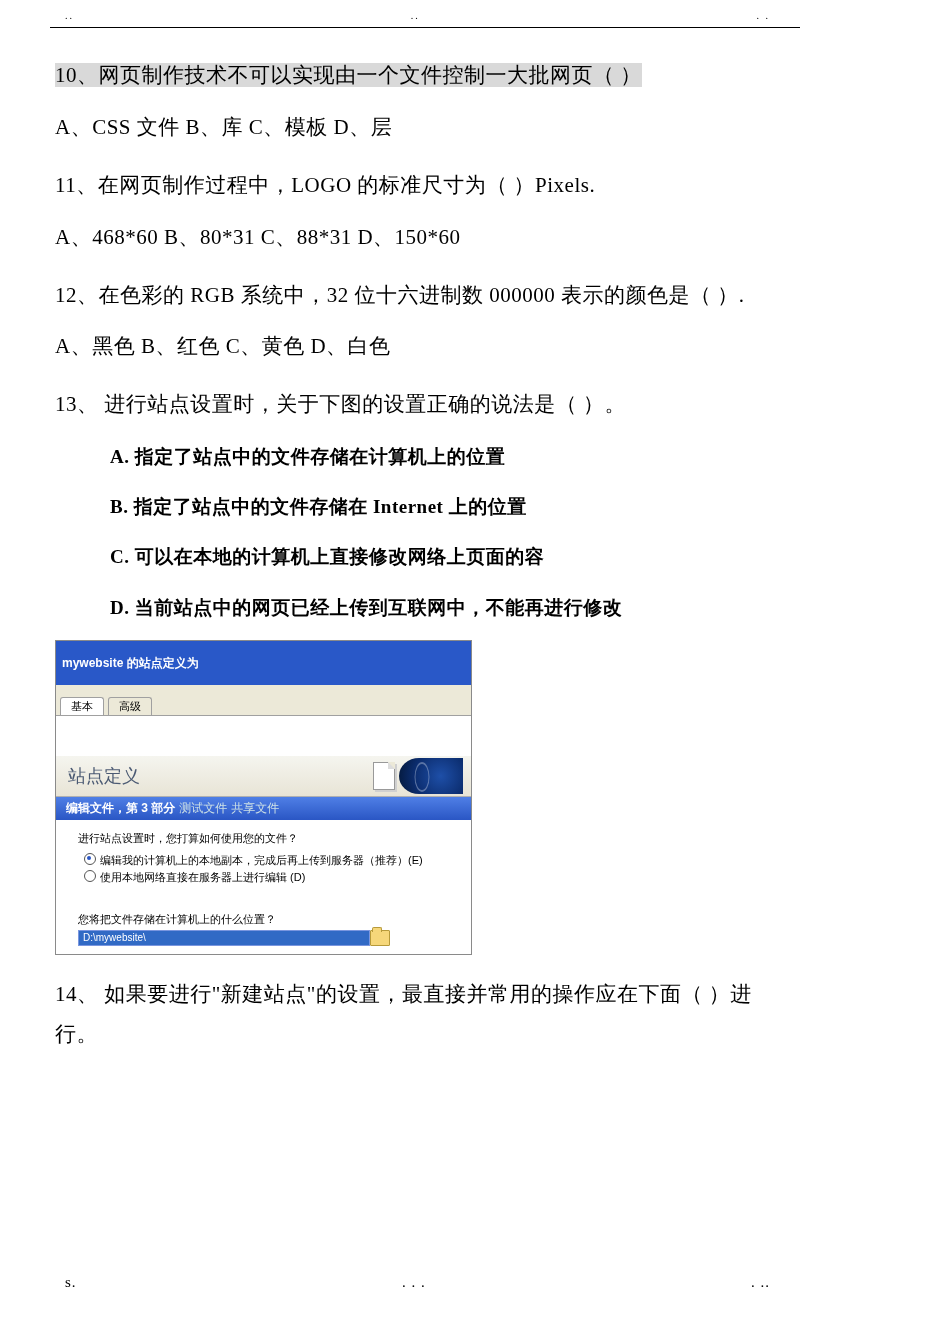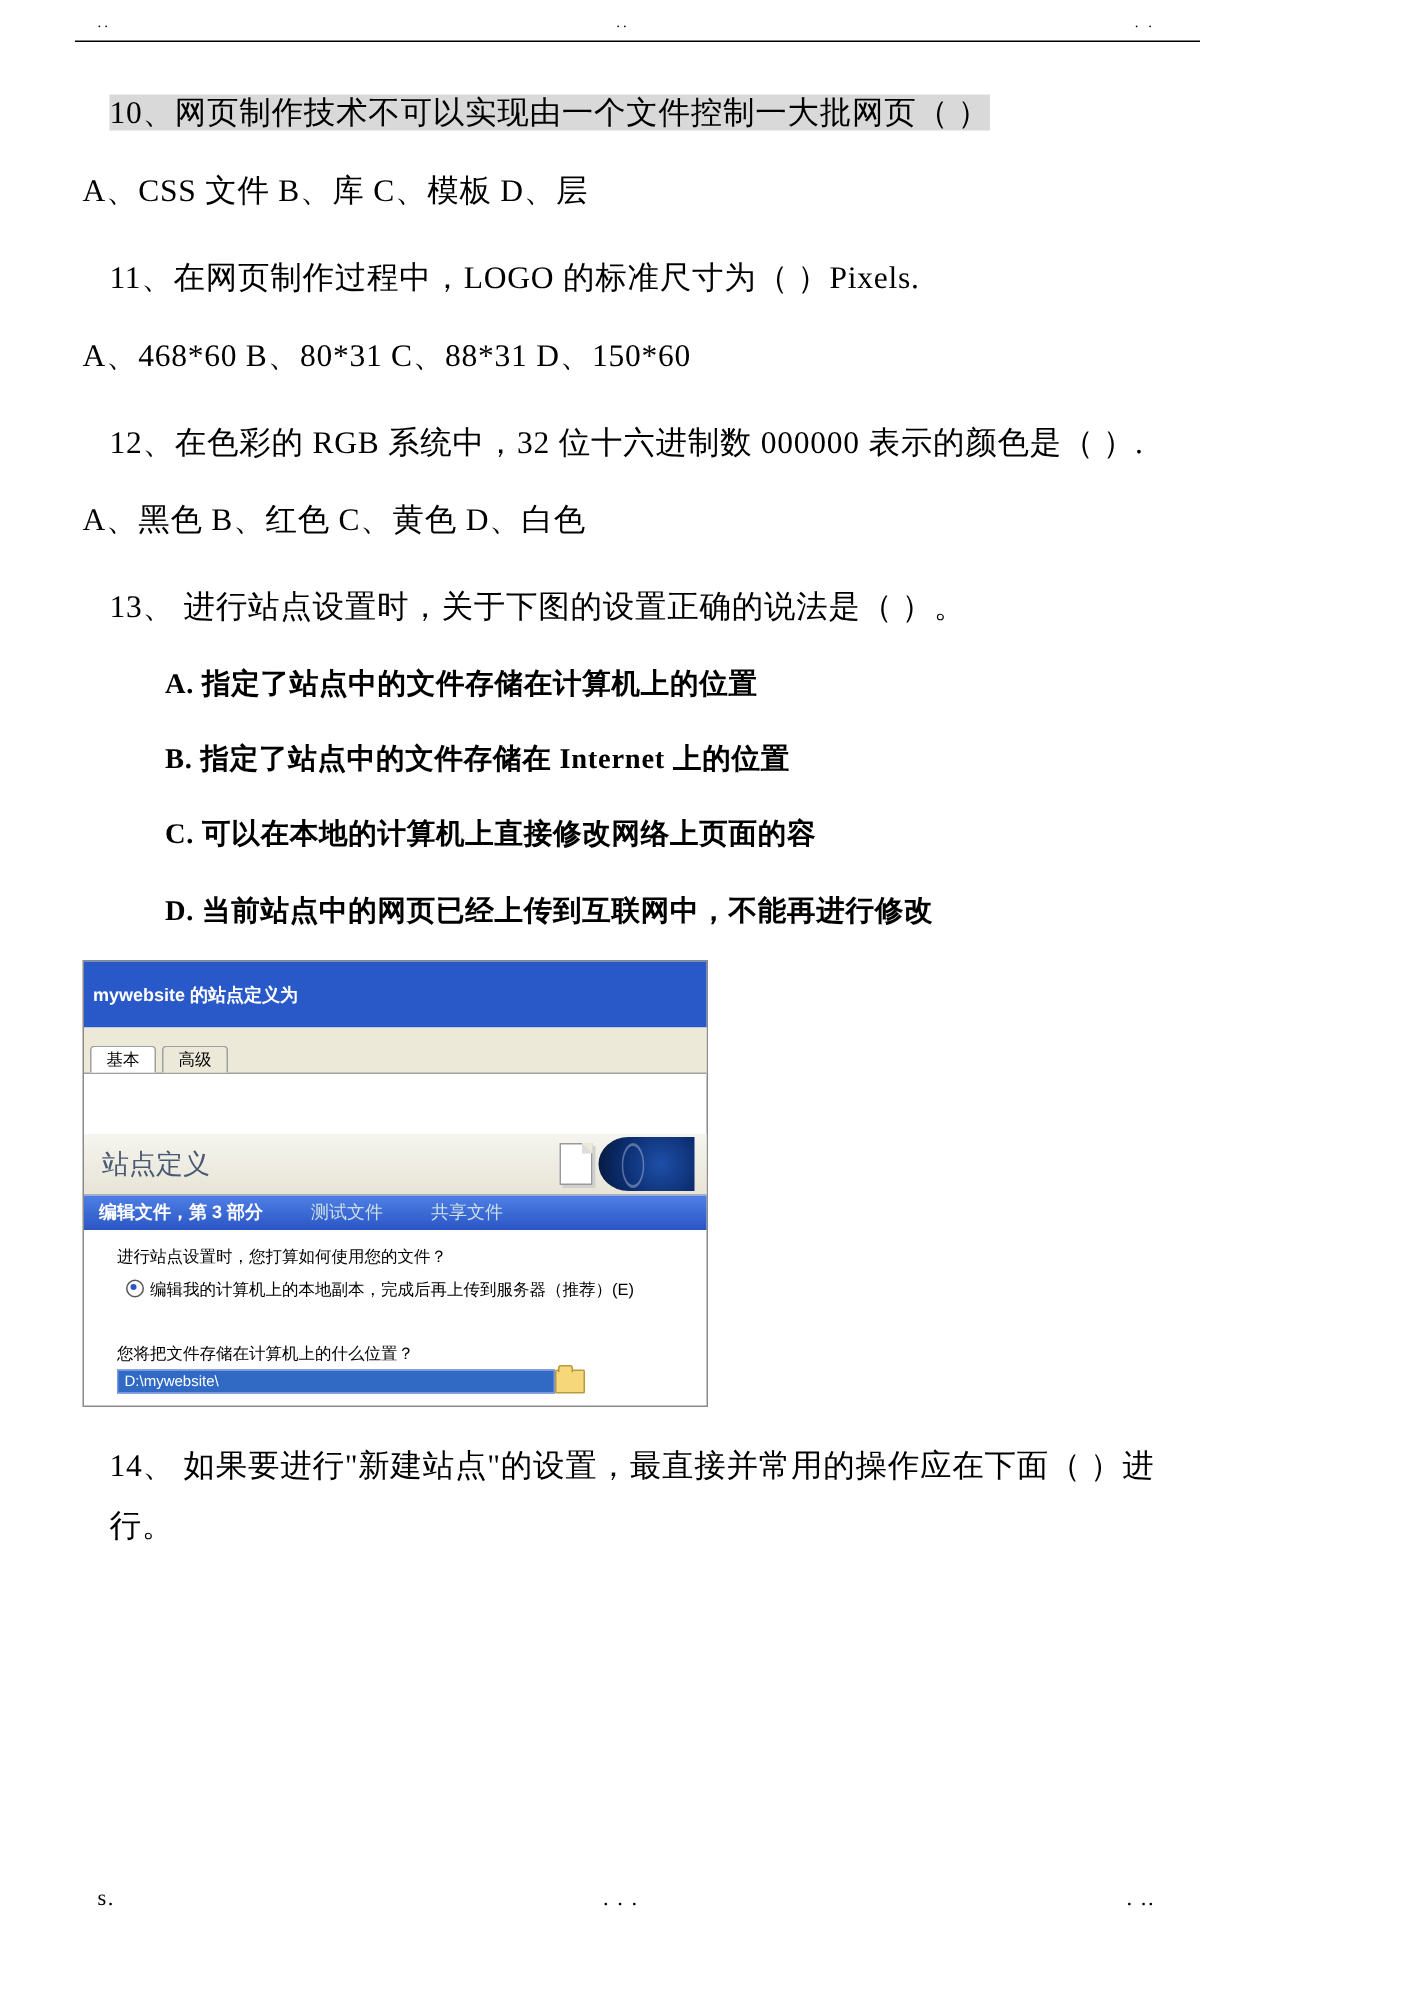--- a/index.html
+++ b/index.html
@@ -18,21 +18,21 @@
   .hr-top {
     border-top: 1px solid #000;
     height: 0;
     margin-bottom: 28px;
     margin-left: -5px;
     margin-right: -20px;
   }
   .question {
     font-size: 21px;
     line-height: 1.9;
-    margin: 18px 0 12px 18px;
+    margin: 18px 0 12px 0;
     letter-spacing: 0.5px;
   }
   .options {
     font-size: 21px;
     line-height: 1.9;
     margin: 12px 0 18px 0;
     letter-spacing: 0.5px;
   }
   .highlight {
     background: #d9d9d9;
@@ -128,21 +128,21 @@
   }
   .page-icon::before{
     content:"";position:absolute;right:-1px;top:-1px;width:0;height:0;
     border-right:7px solid #ece9d8;border-bottom:7px solid #ddd;
   }
   .dlg-subhead {
     background: linear-gradient(#4f7fe6,#2a56c4);
     color: #fff;
     padding: 3px 10px;
     font-size: 12px;
-    display:flex;gap:32px;
+    display:flex;gap:4px;
   }
   .dlg-subhead .sub-main{font-weight:bold;}
   .dlg-subhead .sub-link{color:#cde0e5;font-family:Liberation Serif, serif;}
   .dlg-body {
     padding: 10px 14px 8px 22px;
     font-size: 11px;
     line-height: 1.5;
   }
   .dlg-body .q1 {
     margin-bottom: 6px;
@@ -240,20 +240,24 @@
       <span class="sub-main">编辑文件，第 3 部分</span>
       <span class="sub-link">测试文件</span>
       <span class="sub-link">共享文件</span>
     </div>
     <div class="dlg-body">
       <div class="q1">进行站点设置时，您打算如何使用您的文件？</div>
       <div class="radio-line">
         <span class="radio-outer checked"></span>
         <span>编辑我的计算机上的本地副本，完成后再上传到服务器（推荐）(E)</span>
       </div>
+      <div class="radio-line">
+        <span class="radio-outer"></span>
+        <span>使用本地网络直接在服务器上进行编辑 (D)</span>
+      </div>
       <div class="q2">您将把文件存储在计算机上的什么位置？</div>
       <div class="path-row">
         <span class="path-input">D:\mywebsite\</span>
         <span class="folder-icon"></span>
       </div>
     </div>
   </div>
 
   <div class="question">14、   如果要进行"新建站点"的设置，最直接并常用的操作应在下面（     ）进行。</div>
 

